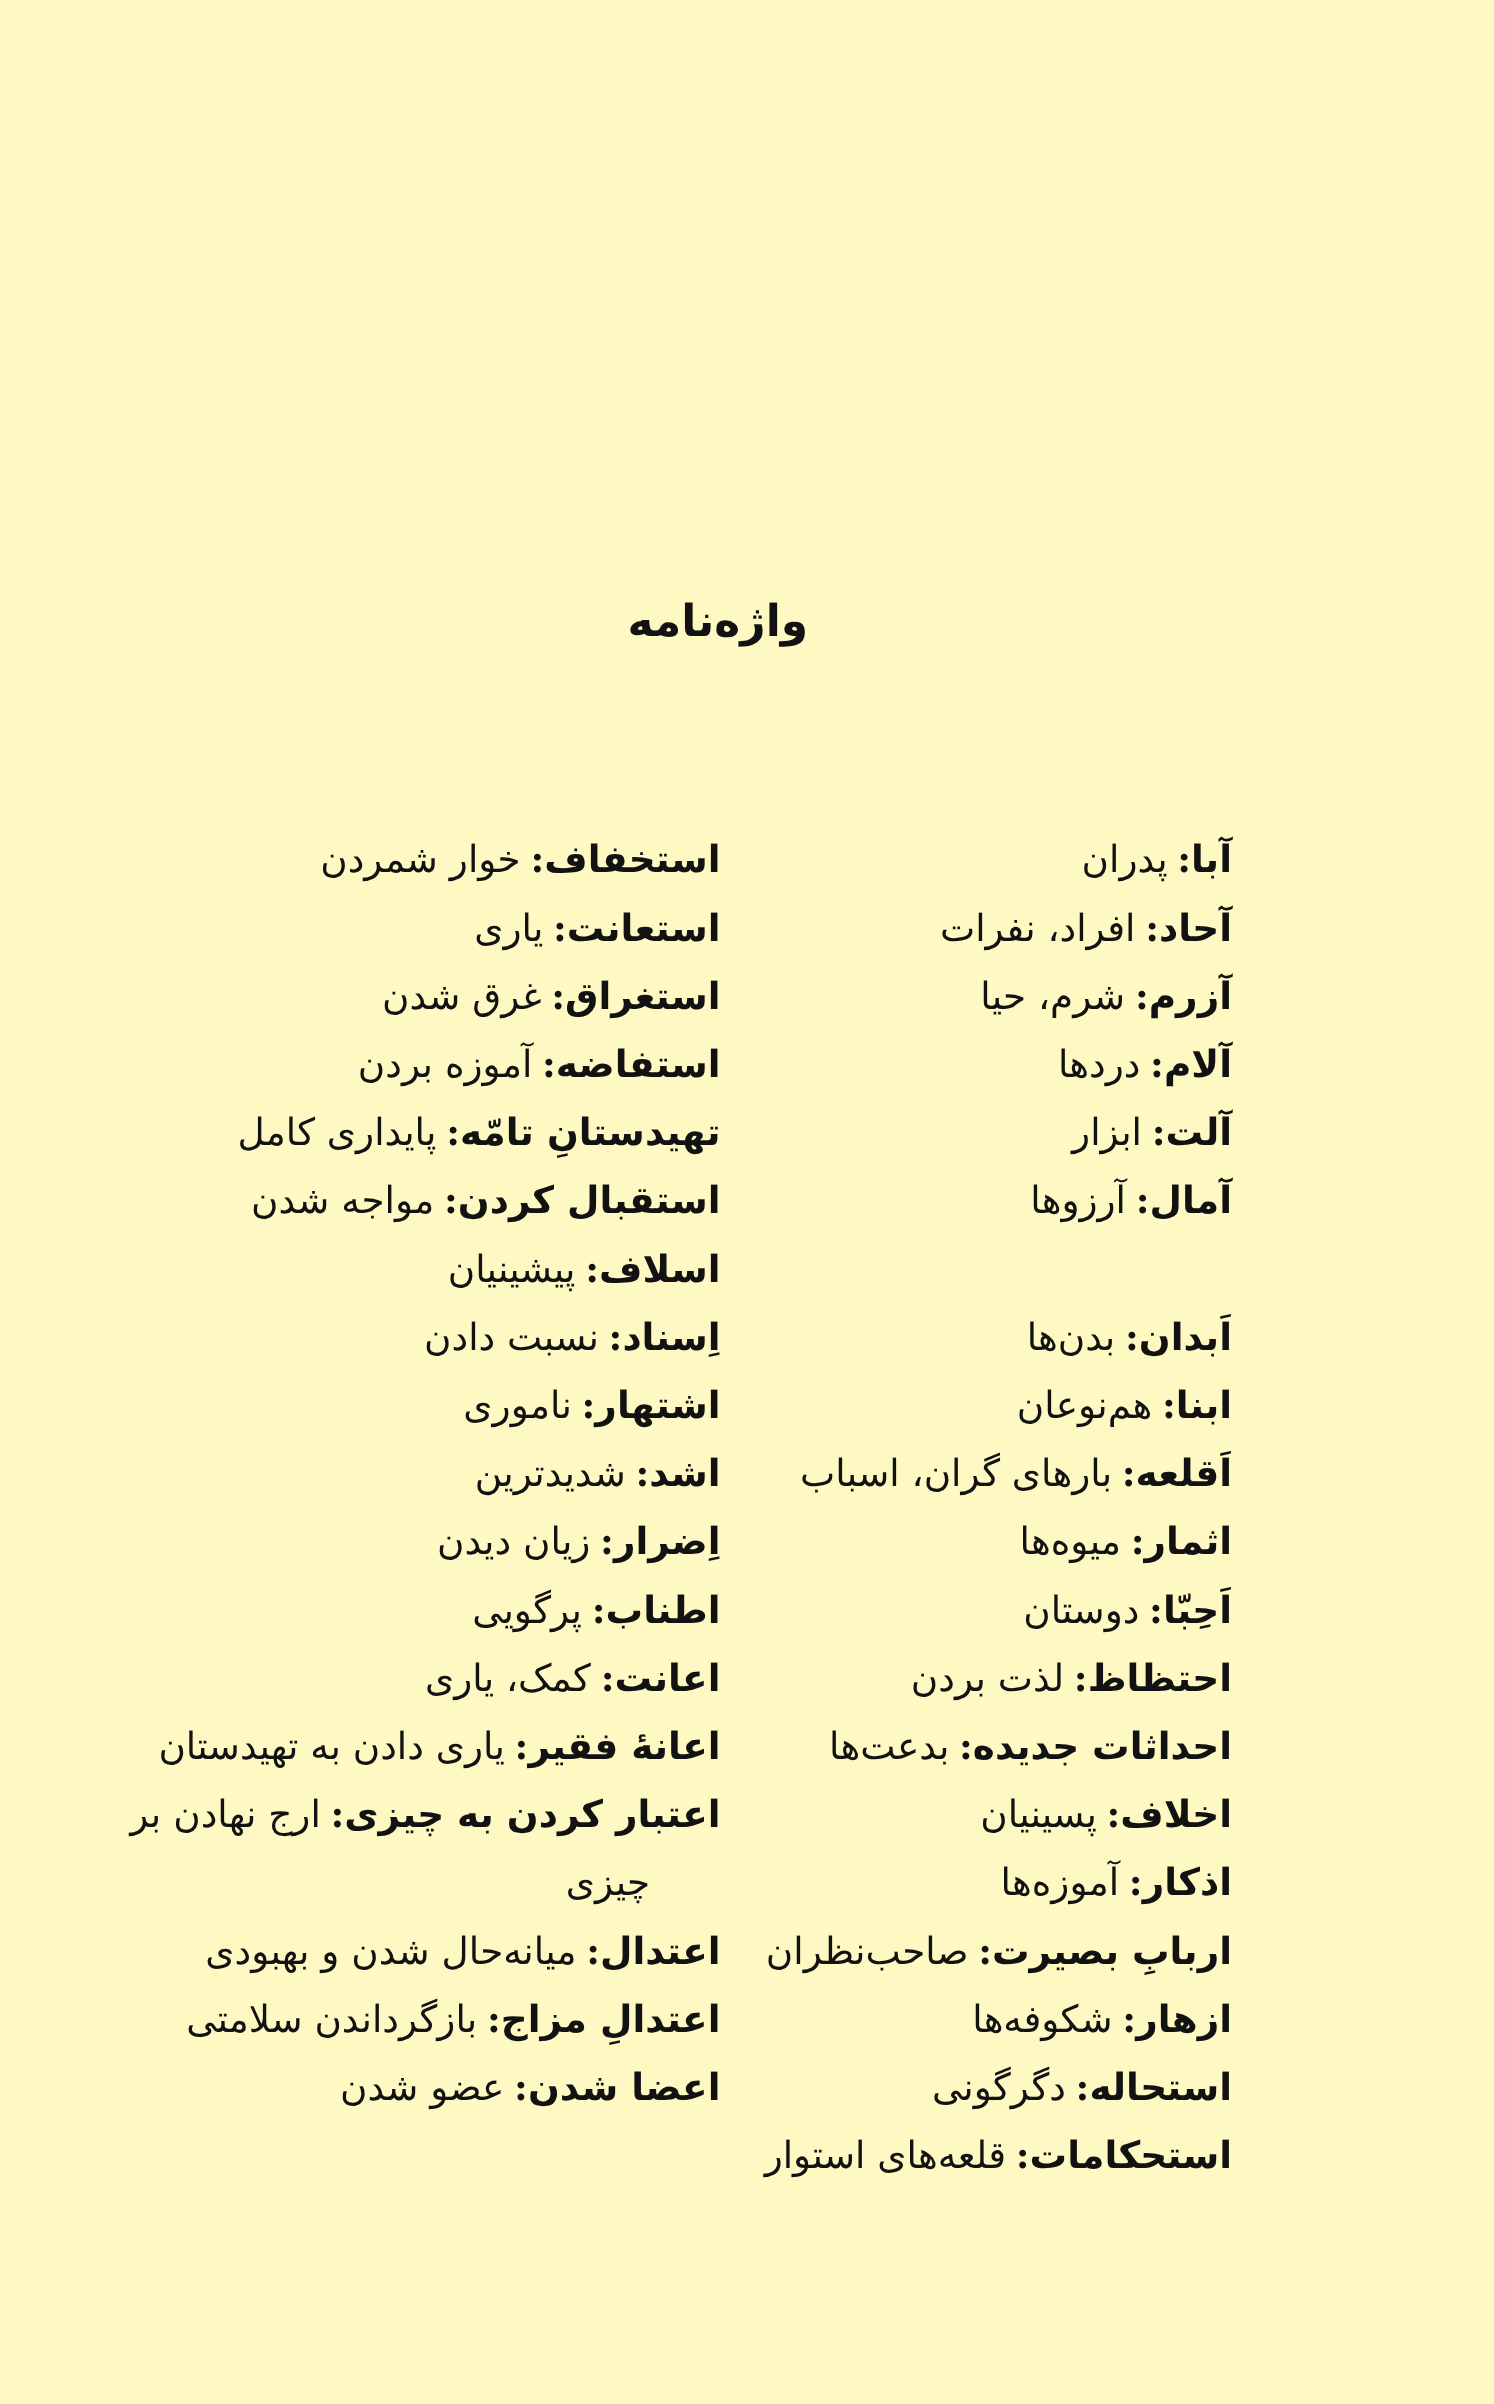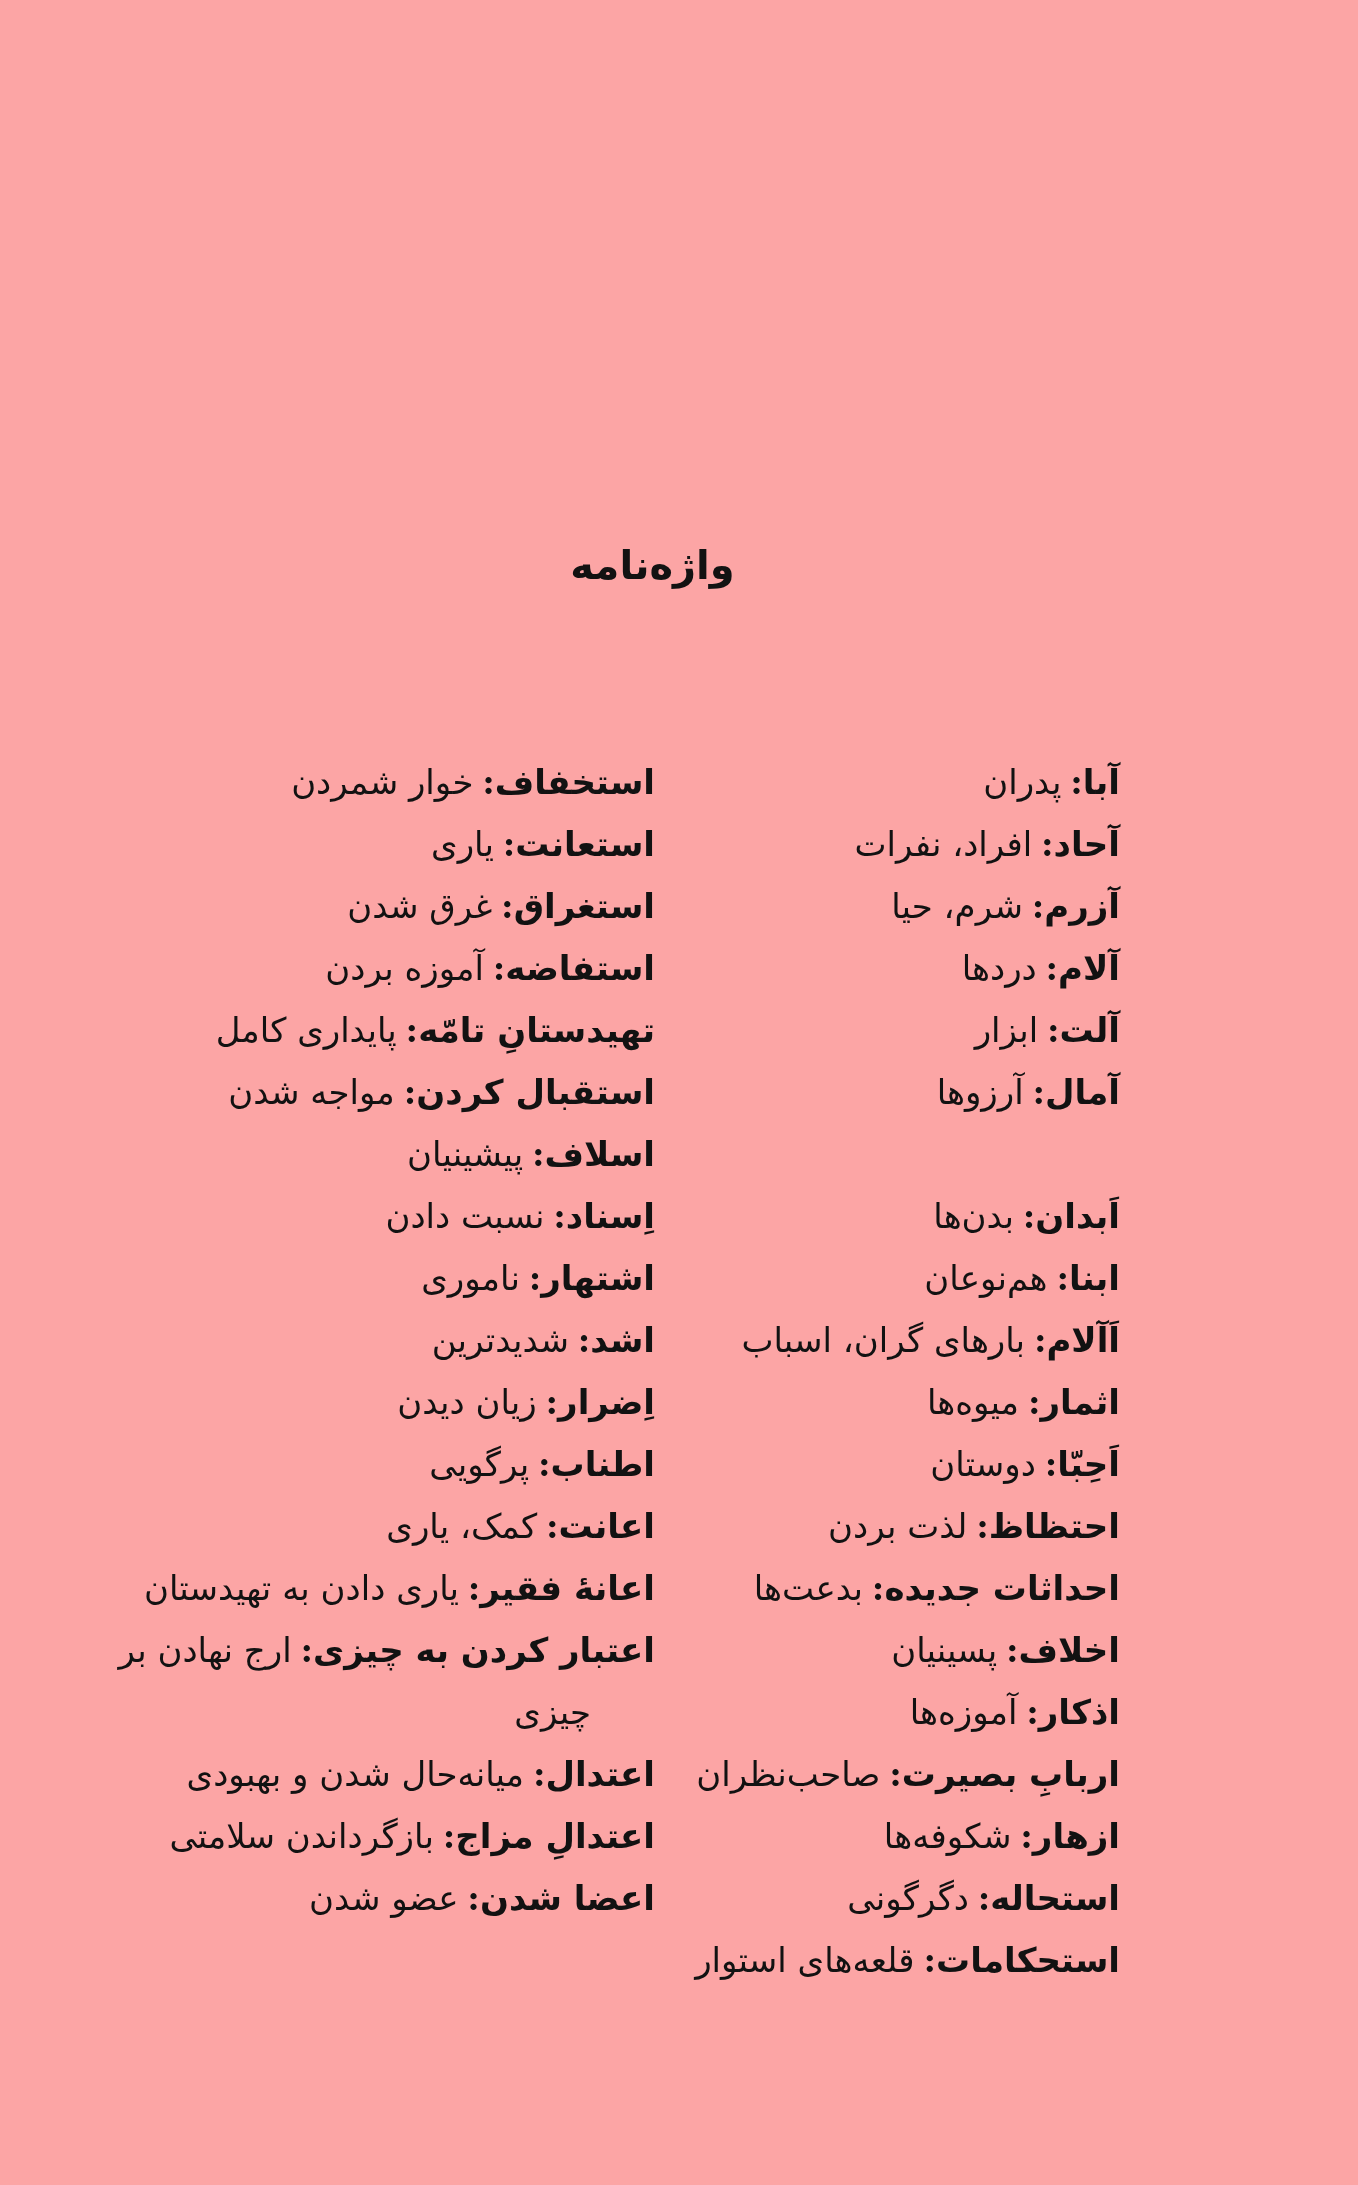--- a/index.html
+++ b/index.html
@@ -4,21 +4,21 @@
 <style>
   html, body {
     margin: 0;
     padding: 0;
     background: #ffffff;
   }
   .page {
     position: relative;
     width: 1358px;
     height: 2185px;
-    background: #fca5a5;
+    background: #fef9c3;
     color: #121212;
     font-family: "DejaVu Serif", "DejaVu Sans", serif;
     direction: rtl;
     overflow: hidden;
   }
   .title {
     position: absolute;
     top: 529px;
     right: 238px;
     width: 935px;
@@ -61,21 +61,21 @@
   <div class="col col-right">
       <div class="row"><span class="term">آبا:</span><span class="def">پدران</span></div>
       <div class="row"><span class="term">آحاد:</span><span class="def">افراد، نفرات</span></div>
       <div class="row"><span class="term">آزرم:</span><span class="def">شرم، حیا</span></div>
       <div class="row"><span class="term">آلام:</span><span class="def">دردها</span></div>
       <div class="row"><span class="term">آلت:</span><span class="def">ابزار</span></div>
       <div class="row"><span class="term">آمال:</span><span class="def">آرزوها</span></div>
       <div class="row blank"></div>
       <div class="row"><span class="term">اَبدان:</span><span class="def">بدن‌ها</span></div>
       <div class="row"><span class="term">ابنا:</span><span class="def">هم‌نوعان</span></div>
-      <div class="row"><span class="term">اَآلام:</span><span class="def">بارهای گران، اسباب</span></div>
+      <div class="row"><span class="term">اَقلعه:</span><span class="def">بارهای گران، اسباب</span></div>
       <div class="row"><span class="term">اثمار:</span><span class="def">میوه‌ها</span></div>
       <div class="row"><span class="term">اَحِبّا:</span><span class="def">دوستان</span></div>
       <div class="row"><span class="term">احتظاظ:</span><span class="def">لذت بردن</span></div>
       <div class="row"><span class="term">احداثات جدیده:</span><span class="def">بدعت‌ها</span></div>
       <div class="row"><span class="term">اخلاف:</span><span class="def">پسینیان</span></div>
       <div class="row"><span class="term">اذکار:</span><span class="def">آموزه‌ها</span></div>
       <div class="row"><span class="term">اربابِ بصیرت:</span><span class="def">صاحب‌نظران</span></div>
       <div class="row"><span class="term">ازهار:</span><span class="def">شکوفه‌ها</span></div>
       <div class="row"><span class="term">استحاله:</span><span class="def">دگرگونی</span></div>
       <div class="row"><span class="term">استحکامات:</span><span class="def">قلعه‌های استوار</span></div>

